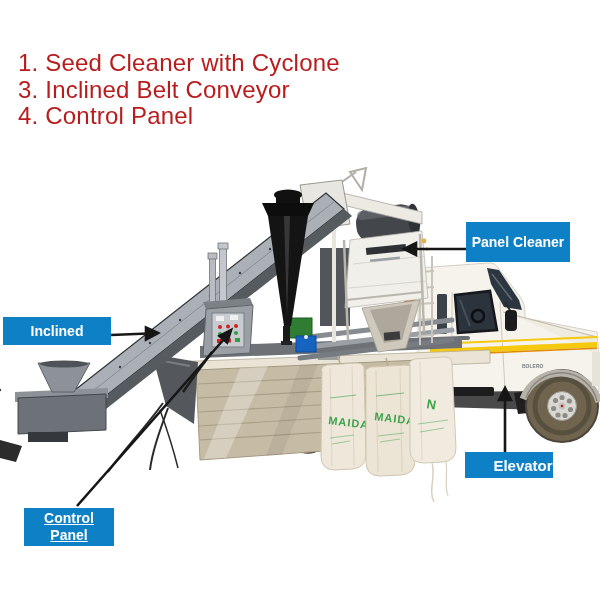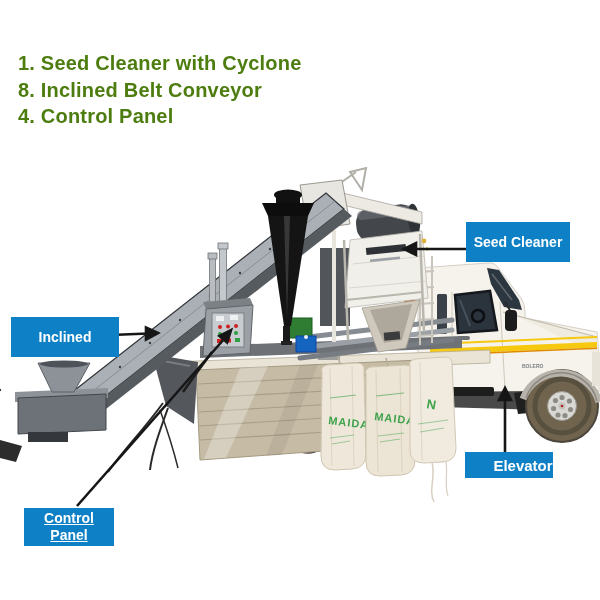--- a/index.html
+++ b/index.html
@@ -1,26 +1,26 @@
 <!DOCTYPE html>
 <html><head>
 <meta charset="utf-8">
 <style>
   html,body{margin:0;padding:0;background:#fff;}
   .stage{position:relative;width:600px;height:600px;background:#ffffff;overflow:hidden;
          font-family:"Liberation Sans","DejaVu Sans",sans-serif;}
   .stage svg{position:absolute;left:0;top:0;}
-  .legend{position:absolute;left:18px;top:50px;font-size:20px;font-weight:700;
-          color:#4d7c0f;line-height:26.5px;letter-spacing:0.2px;}
+  .legend{position:absolute;left:18px;top:50px;font-size:24px;font-weight:400;
+          color:#b91c1c;line-height:26.5px;letter-spacing:0.2px;}
   .callout{position:absolute;display:flex;flex-direction:column;align-items:center;
            justify-content:center;background:#0e80c5;color:#fff;font-weight:700;
            text-align:center;box-sizing:border-box;}
   .callout .ln{line-height:17px;font-size:14px;white-space:nowrap;}
   .co-seed{left:466px;top:222px;width:104px;height:40px;}
-  .co-incl{left:3px;top:317px;width:108px;height:40px;margin-left:8px;}
+  .co-incl{left:3px;top:317px;width:108px;height:28px;}
   .co-ctrl{left:24px;top:508px;width:90px;height:38px;}
   .co-elev{left:465px;top:452px;width:88px;height:26px;padding-left:28px;}
   .co-elev .ln{font-size:15px;}
 </style>
 </head>
 <body>
 
 <div class="stage">
 
 <svg width="600" height="600" viewBox="0 0 600 600">
@@ -250,26 +250,26 @@
     <polygon points="158,333 146,327.5 146,339.5"></polygon>
     <path d="M77,506 L225,338"></path>
     <polygon points="231,330 227.1,342.4 219.4,335.9"></polygon>
     <path d="M505,452 L505,398"></path>
     <polygon points="505,388 499,400 511,400"></polygon>
   </g>
 </svg>
 
   <div class="legend">
     <div>1. Seed Cleaner with Cyclone</div>
-    <div>8. Inclined Belt Conveyor</div>
+    <div>3. Inclined Belt Conveyor</div>
     <div>4. Control Panel</div>
   </div>
 
   <div class="callout co-seed" style="background: rgb(14, 128, 197); color: rgb(255, 255, 255);">
-    <div class="ln">Seed Cleaner</div>
+    <div class="ln">Panel Cleaner</div>
   </div>
   <div class="callout co-incl" style="background: rgb(14, 128, 197); color: rgb(255, 255, 255);">
     <div class="ln">Inclined</div>
   </div>
   <div class="callout co-ctrl" style="background: rgb(14, 128, 197); color: rgb(255, 255, 255); text-decoration: underline;">
     <div class="ln">Control</div>
     <div class="ln">Panel</div>
   </div>
   <div class="callout co-elev" style="background: rgb(14, 128, 197); color: rgb(255, 255, 255);">
     <div class="ln">Elevator</div>

